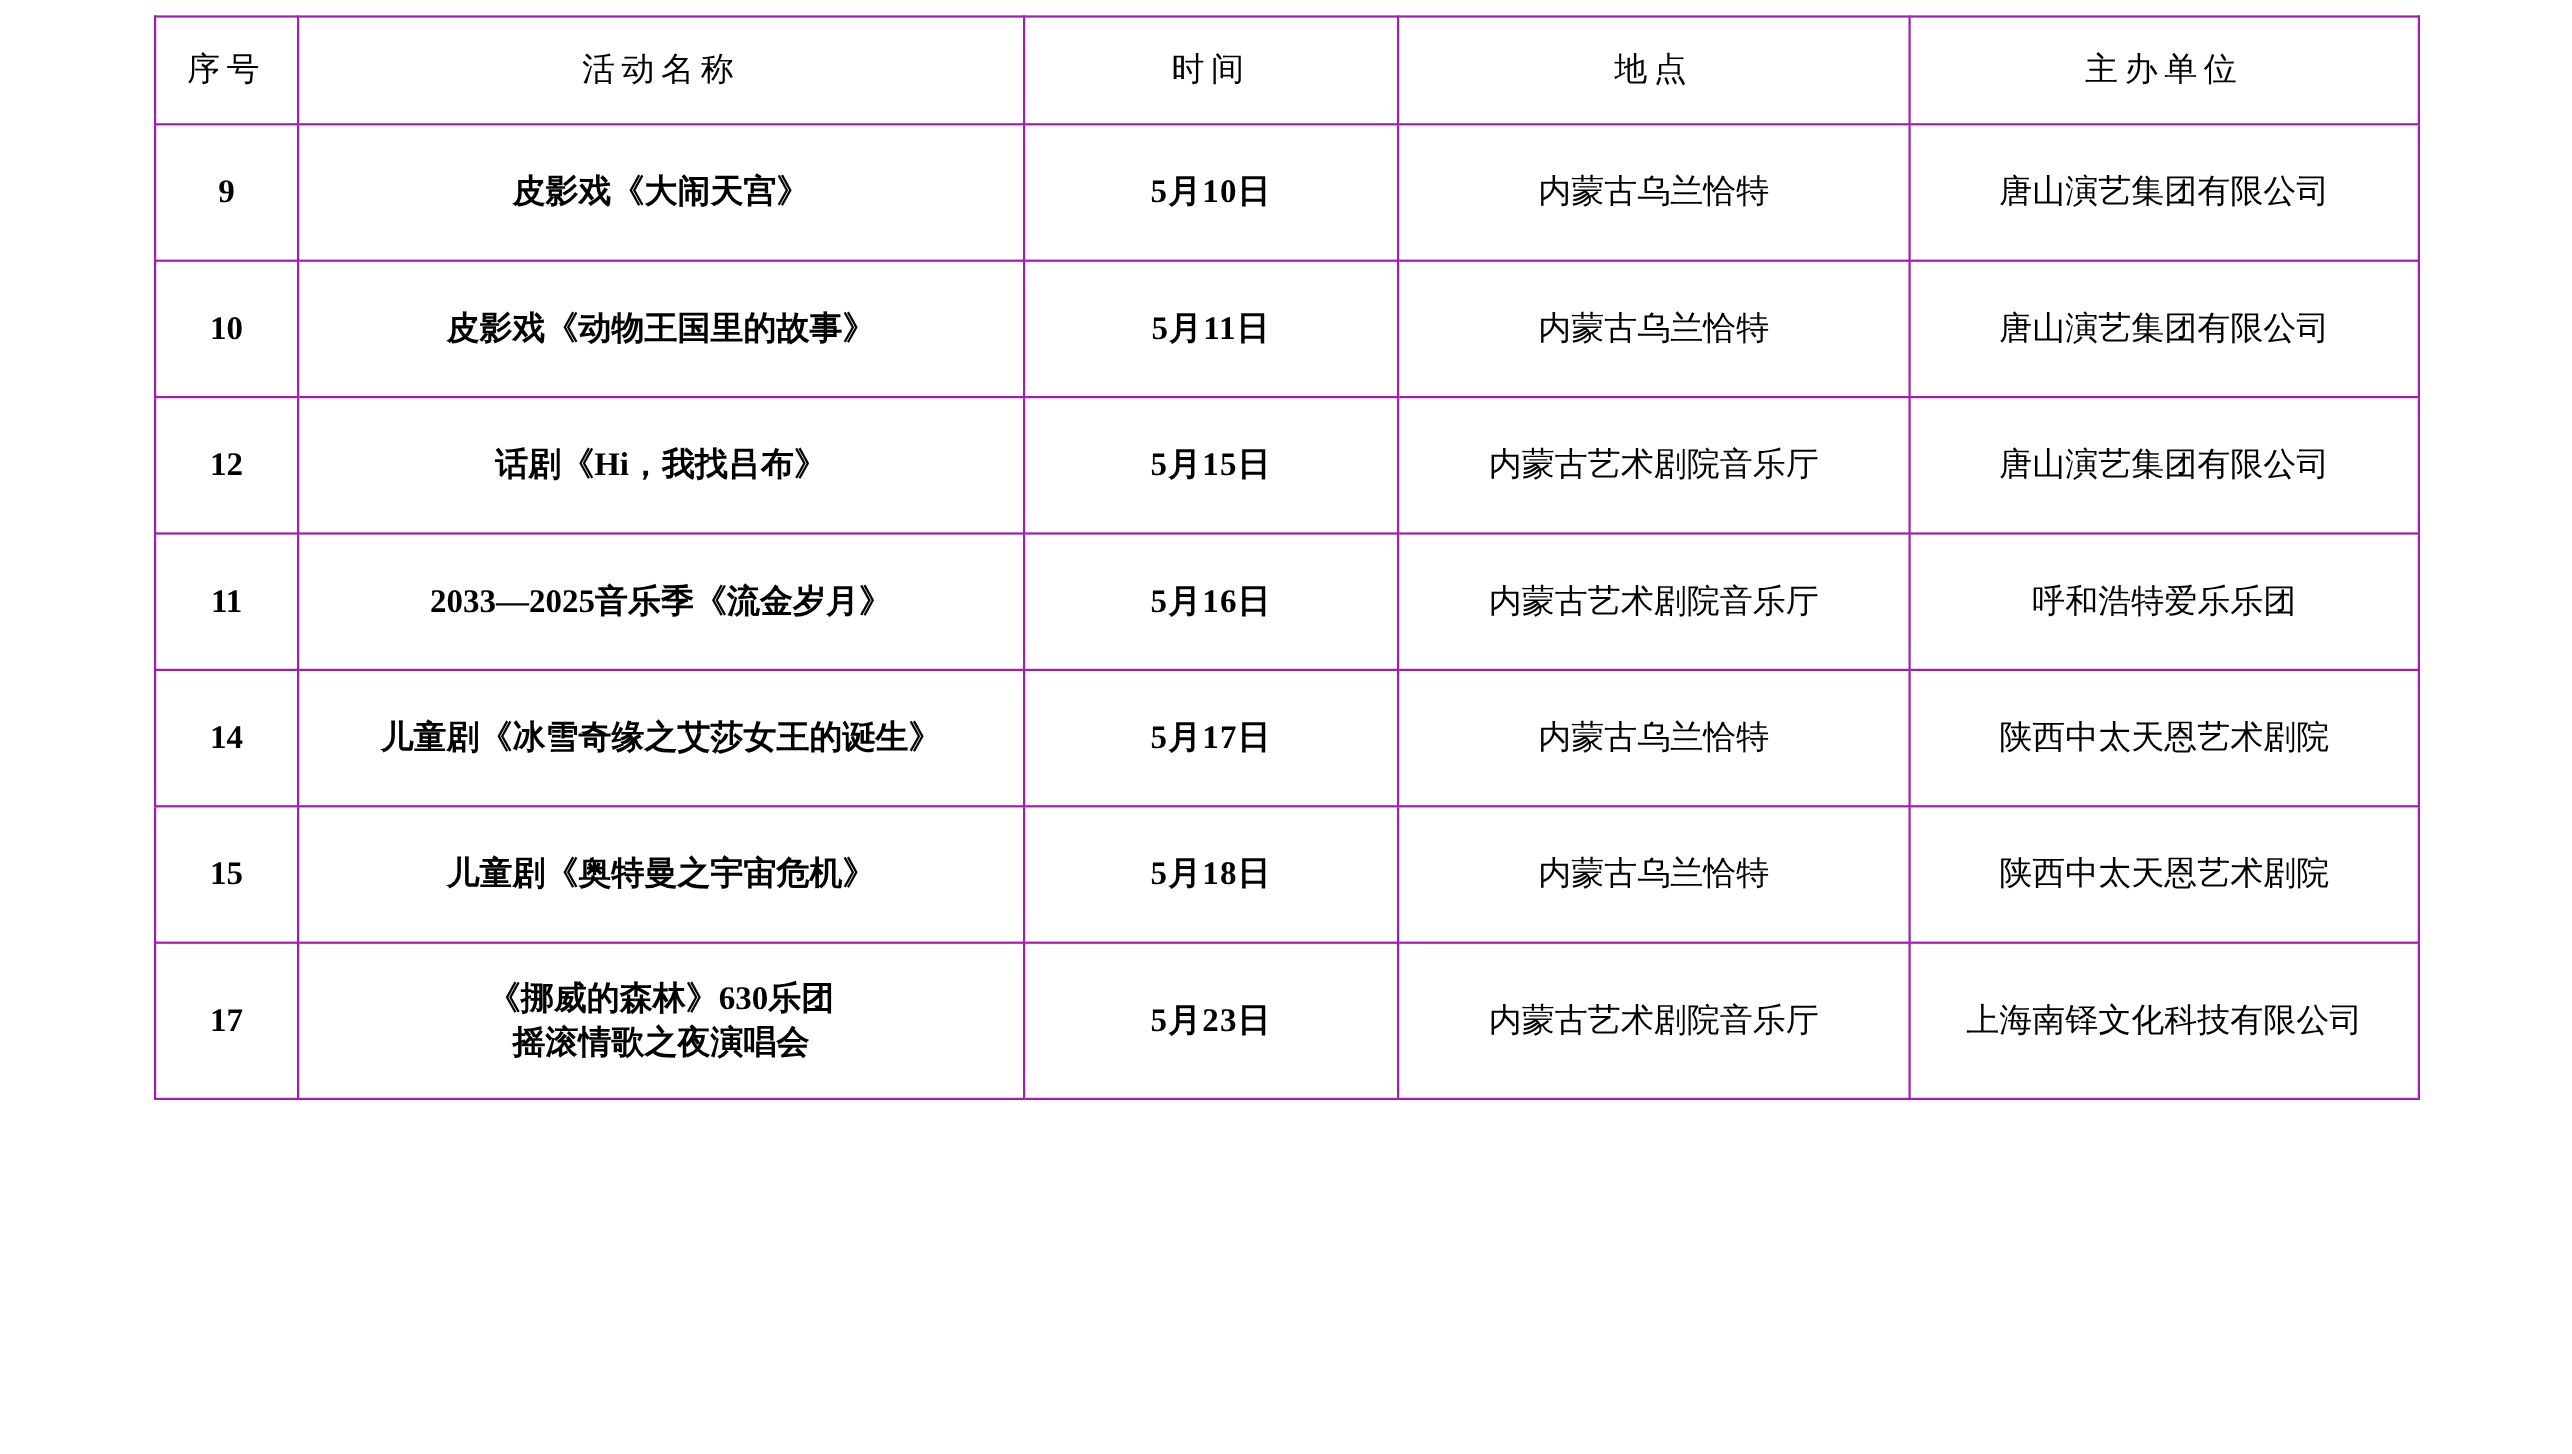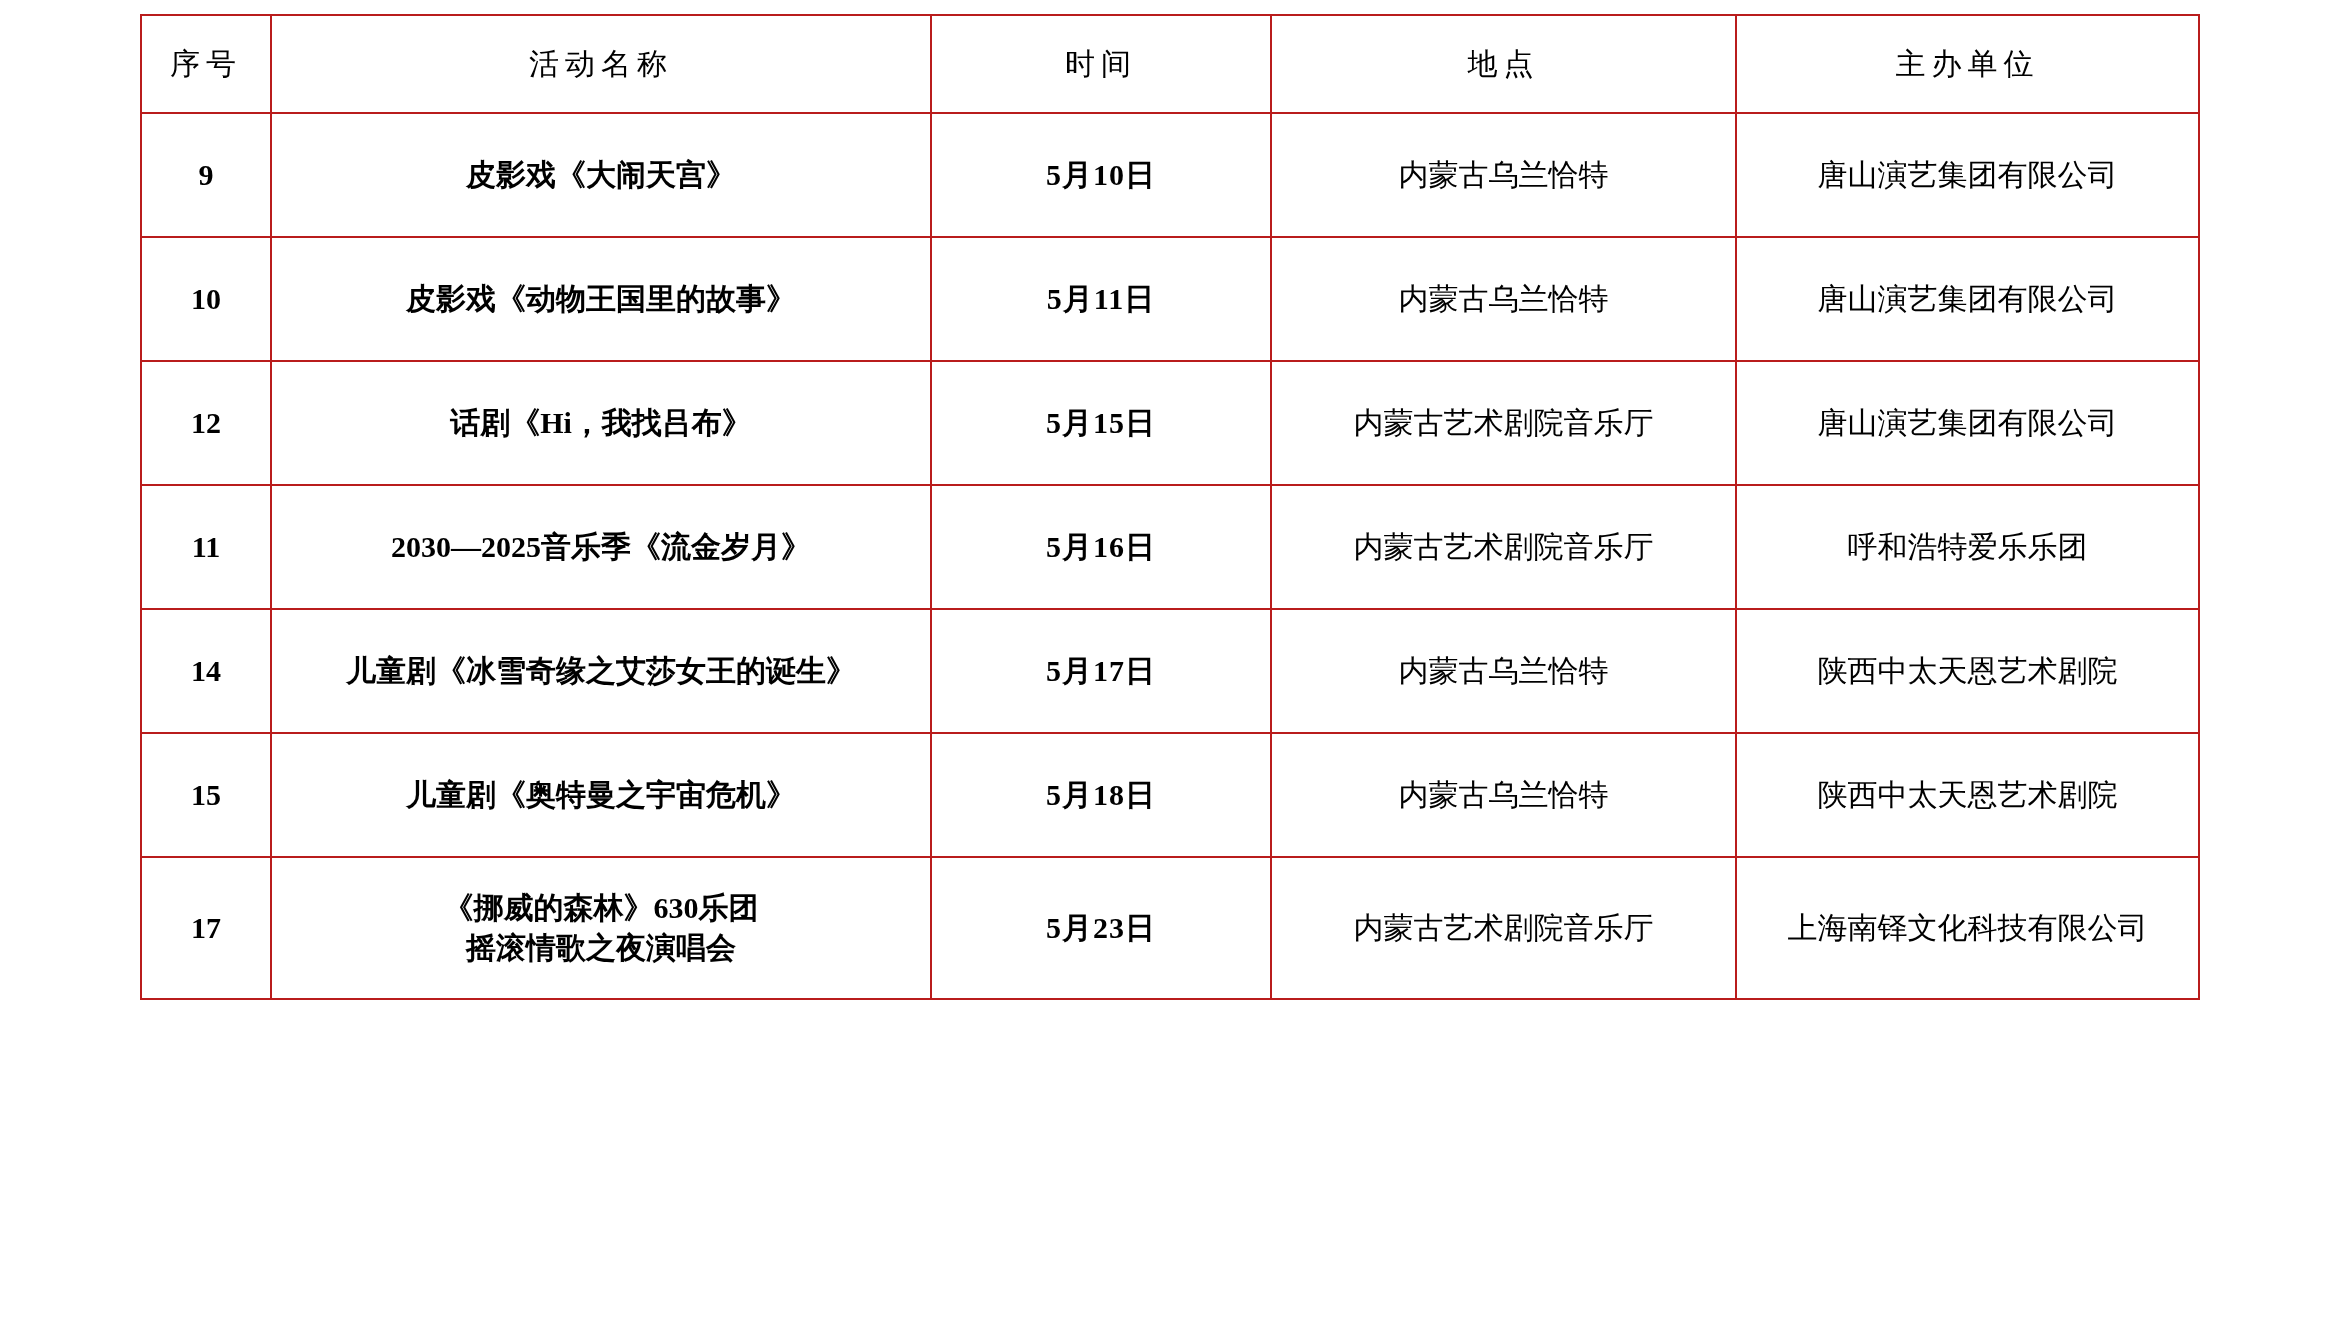--- a/index.html
+++ b/index.html
@@ -25,21 +25,21 @@
     left: 140px;
     top: 14px;
     width: 2058px;
   }
   table.schedule {
     border-collapse: collapse;
     table-layout: fixed;
     width: 2058px;
   }
   table.schedule td {
-    border: 2px solid #b91c1c;
+    border: 2px solid #a21caf;
     text-align: center;
     vertical-align: middle;
     padding: 6px 8px;
     font-size: 30px;
     line-height: 1.35;
     font-family: "Liberation Serif", "DejaVu Serif", serif;
   }
   
   col.c-index { width: 130px; }
   col.c-name  { width: 660px; }
@@ -123,21 +123,21 @@
           <td class="col-name">
               <span class="nm-line">话剧《Hi，我找吕布》</span>
             </td>
           <td class="col-time">5月15日</td>
           <td class="col-place">内蒙古艺术剧院音乐厅</td>
           <td class="col-org">唐山演艺集团有限公司</td>
         </tr>
         <tr>
           <td class="col-index">11</td>
           <td class="col-name">
-              <span class="nm-line">2030—2025音乐季《流金岁月》</span>
+              <span class="nm-line">2033—2025音乐季《流金岁月》</span>
             </td>
           <td class="col-time">5月16日</td>
           <td class="col-place">内蒙古艺术剧院音乐厅</td>
           <td class="col-org">呼和浩特爱乐乐团</td>
         </tr>
         <tr>
           <td class="col-index">14</td>
           <td class="col-name">
               <span class="nm-line">儿童剧《冰雪奇缘之艾莎女王的诞生》</span>
             </td>

